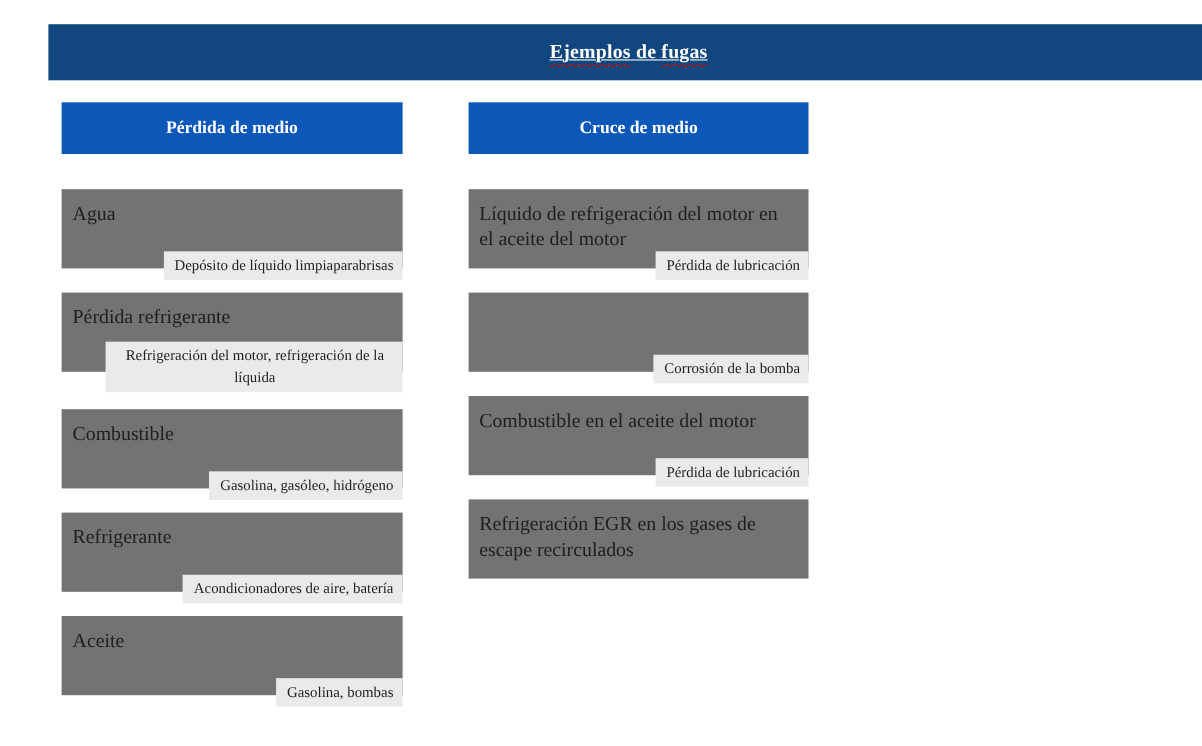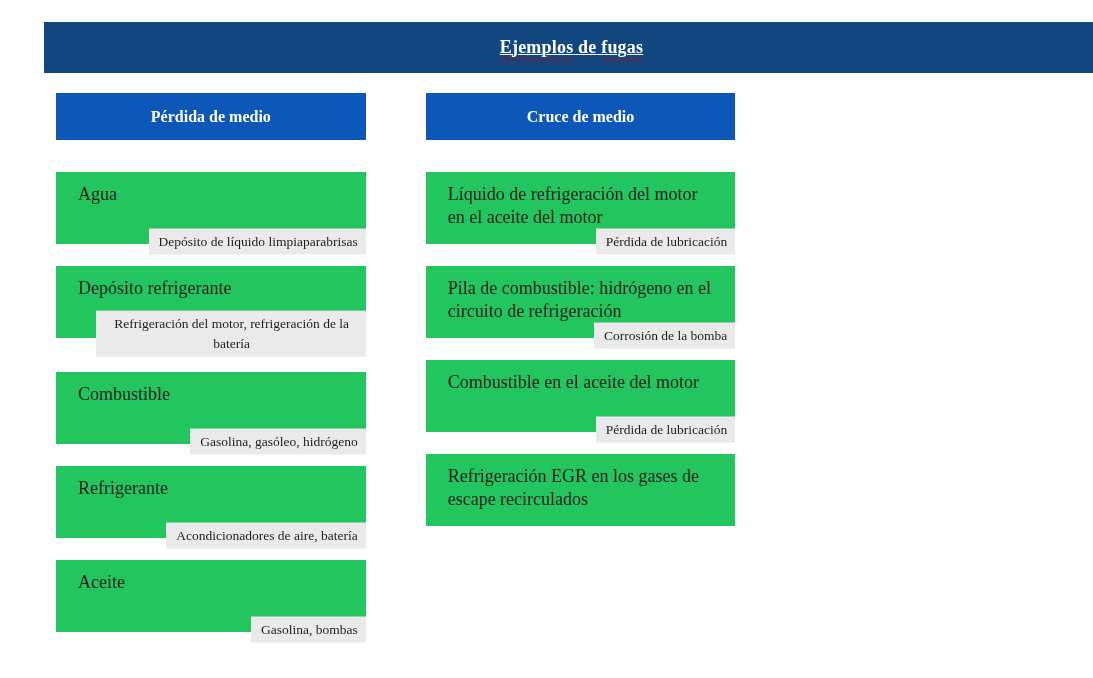--- a/index.html
+++ b/index.html
@@ -41,23 +41,23 @@
   }
   .col-header {
     height:47px;
     background:#0D57B8;
     color:#ffffff; font-weight:bold; font-size:16px;
     display:flex; align-items:center; justify-content:center;
   }
   .col-body { margin-top:32px; }
   .box {
     position:relative;
-    background:#22c55e;
+    background:#737373;
     min-height:72px;
-    padding:11px 24px 11px 22px;
+    padding:11px 24px 11px 10px;
     font-size:18px; line-height:1.3;
     color:#1e1e1e;
     margin-bottom:22px;
   }
   .box.mb-lg { margin-bottom:34px; }
   .sublabel {
     position:absolute; right:0; bottom:0;
     transform:translateY(40%);
     background:#EAEAEA;
     color:#1e1e1e;
@@ -84,22 +84,22 @@
         <span>Pérdida de medio</span>
       </div>
       <div class="col-body">
 
         <div class="box">
           <div>Agua</div>
           <div class="sublabel">Depósito de líquido limpiaparabrisas</div>
         </div>
 
         <div class="box mb-lg">
-          <div>Depósito refrigerante</div>
-          <div class="sublabel sub-narrow">Refrigeración del motor, refrigeración de la batería</div>
+          <div>Pérdida refrigerante</div>
+          <div class="sublabel sub-narrow">Refrigeración del motor, refrigeración de la líquida</div>
         </div>
 
         <div class="box">
           <div>Combustible</div>
           <div class="sublabel">Gasolina, gasóleo, hidrógeno</div>
         </div>
 
         <div class="box">
           <div>Refrigerante</div>
           <div class="sublabel">Acondicionadores de aire, batería</div>
@@ -119,21 +119,20 @@
         <span>Cruce de medio</span>
       </div>
       <div class="col-body">
 
         <div class="box">
           <div>Líquido de refrigeración del motor en el aceite del motor</div>
           <div class="sublabel">Pérdida de lubricación</div>
         </div>
 
         <div class="box">
-          <div>Pila de combustible: hidrógeno en el circuito de refrigeración</div>
           <div class="sublabel">Corrosión de la bomba</div>
         </div>
 
         <div class="box">
           <div>Combustible en el aceite del motor</div>
           <div class="sublabel">Pérdida de lubricación</div>
         </div>
 
         <div class="box">
           <div>Refrigeración EGR en los gases de escape recirculados</div>

